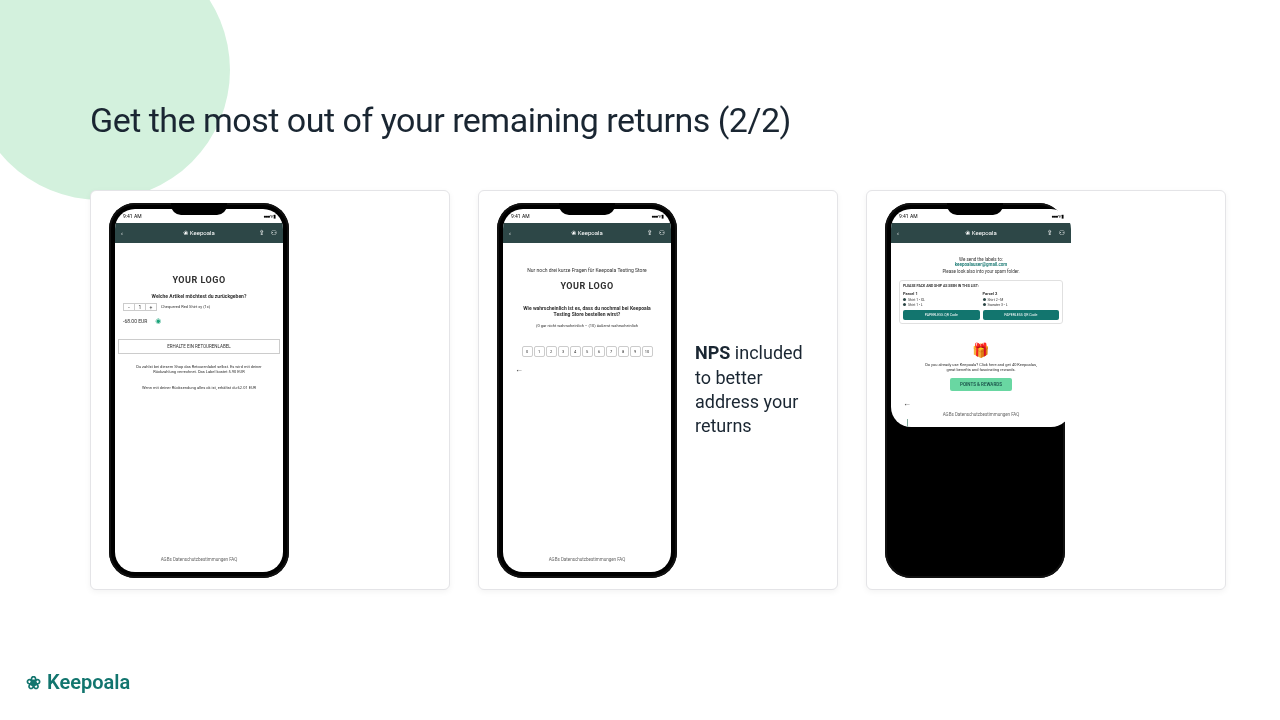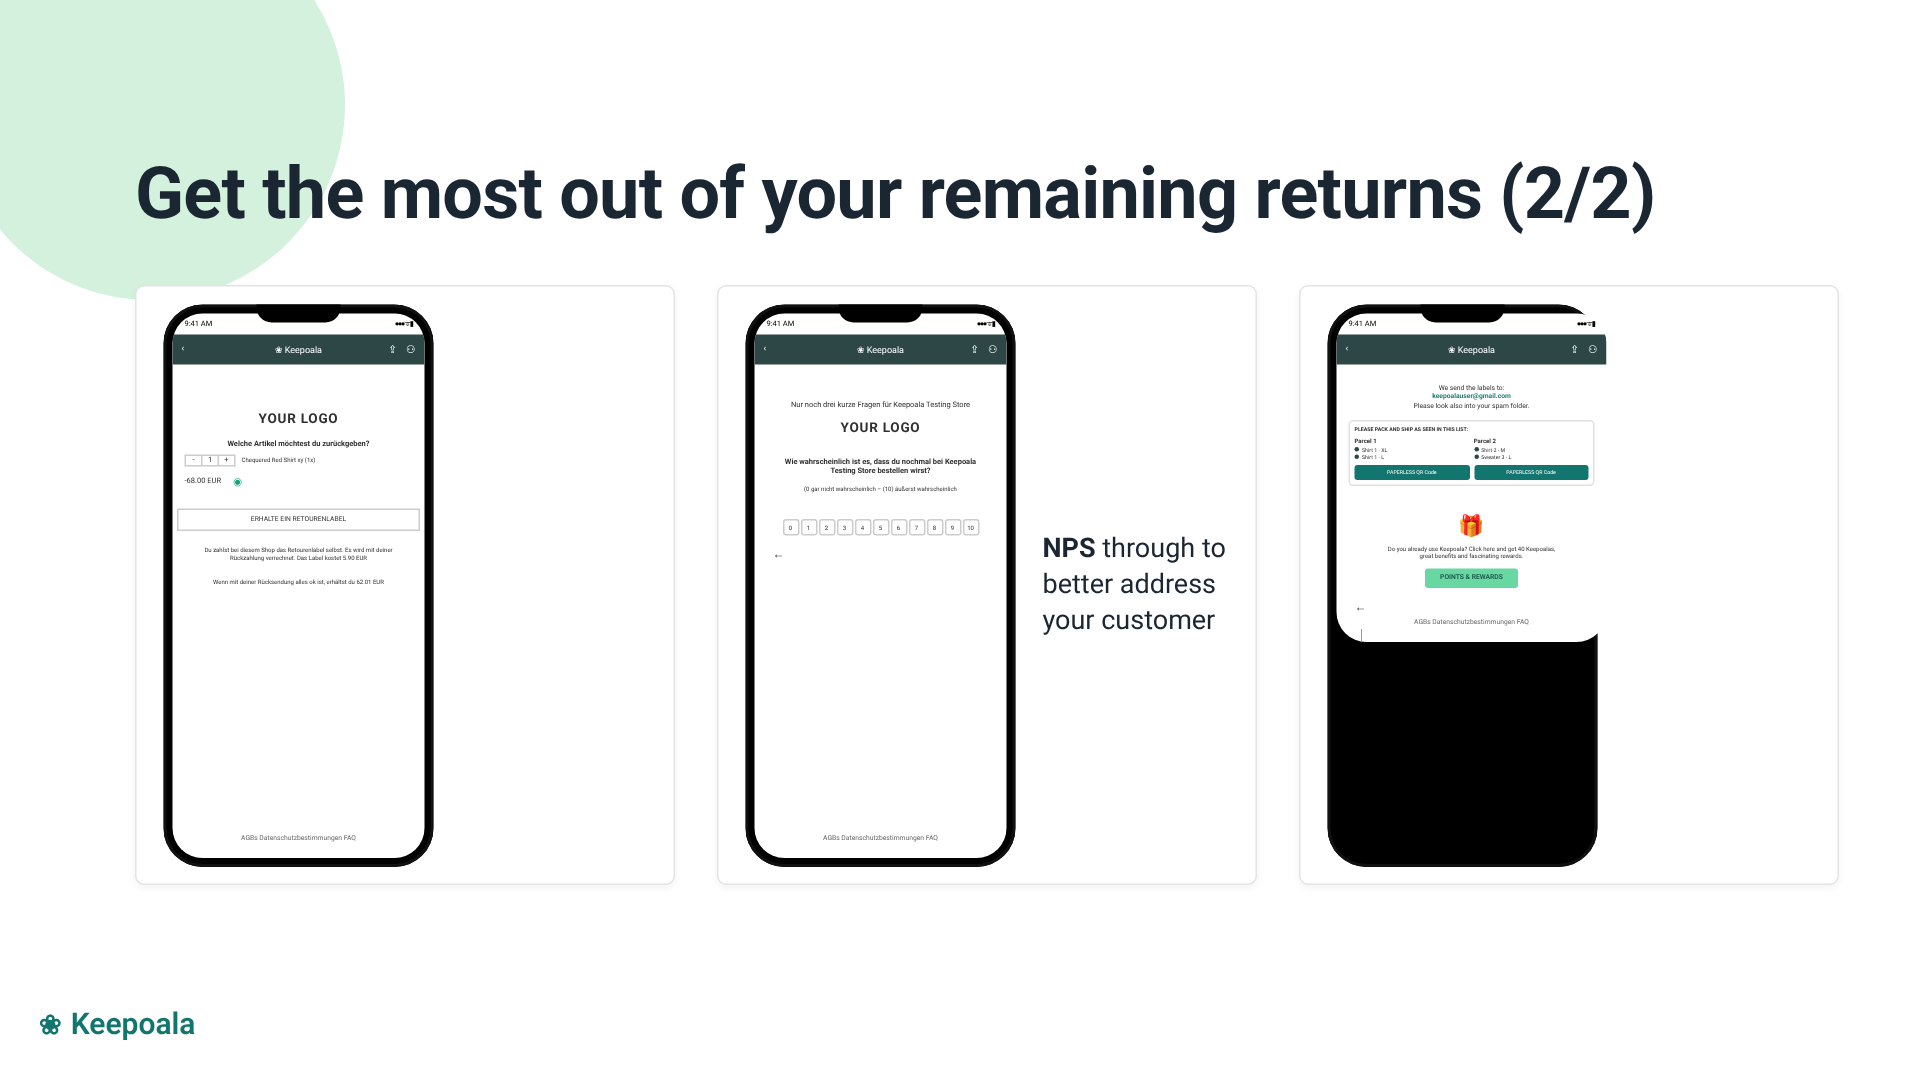--- a/index.html
+++ b/index.html
@@ -1,17 +1,17 @@
 <!DOCTYPE html>
 <html><head>
 <meta charset="utf-8">
 <style>
   html,body{margin:0;padding:0;width:1280px;height:720px;background:#fff;font-family:-apple-system,BlinkMacSystemFont,"Segoe UI",Roboto,Helvetica,Arial,sans-serif;color:#1a2632;overflow:hidden}
   .blob{position:absolute;left:-30px;top:-60px;width:260px;height:260px;background:#d3f1dd;border-radius:50%;z-index:0}
-  .title{position:absolute;left:90px;top:100px;font-size:48px;font-weight:700;letter-spacing:-.5px;color:#1a2632;z-index:2}
+  .title{position:absolute;left:90px;top:100px;font-size:34px;font-weight:400;letter-spacing:-.5px;color:#1a2632;z-index:2}
   .cards{position:absolute;left:90px;top:190px;display:flex;gap:28px;z-index:2}
   .card{width:360px;height:400px;border:1px solid #e4e4e7;border-radius:6px;box-shadow:0 2px 6px rgba(0,0,0,.05);display:flex;align-items:center;padding:0 18px;box-sizing:border-box;gap:18px;background:#fff}
   .caption{font-size:18px;line-height:1.35;font-weight:400;color:#1a2632;flex:1}
   .caption b{font-weight:700}
 
   
   .phone{width:180px;height:375px;background:#000;border-radius:26px;position:relative;box-shadow:inset 0 0 0 2px #111;flex-shrink:0}
   .screen{position:absolute;inset:6px;background:#fff;border-radius:20px;overflow:hidden;display:flex;flex-direction:column}
   .notch{position:absolute;top:0;left:50%;transform:translateX(-50%);width:56px;height:12px;background:#000;border-bottom-left-radius:10px;border-bottom-right-radius:10px;z-index:5}
   .status{height:14px;display:flex;justify-content:space-between;align-items:center;padding:0 8px;font-size:5px;color:#000}
@@ -144,21 +144,21 @@
               <span>9</span>
               <span>10</span>
             </div>
           <div class="arrow-back">←</div>
           <div style="flex:1"></div>
           <div class="footer">AGBs   Datenschutzbestimmungen   FAQ</div>
         </div>
       </div>
     </div>
     <div class="caption">
-      <b>NPS</b><span> through to better address your customer</span>
+      <b>NPS</b><span> included to better address your returns</span>
     </div>
   </div>
 
   <div class="card">
     <div class="phone">
       <div class="notch"></div>
       <div class="screen" style="position:relative">
         <div class="status">
           <span>9:41 AM</span>
           <span class="r">●●● ᯤ ▮</span>

